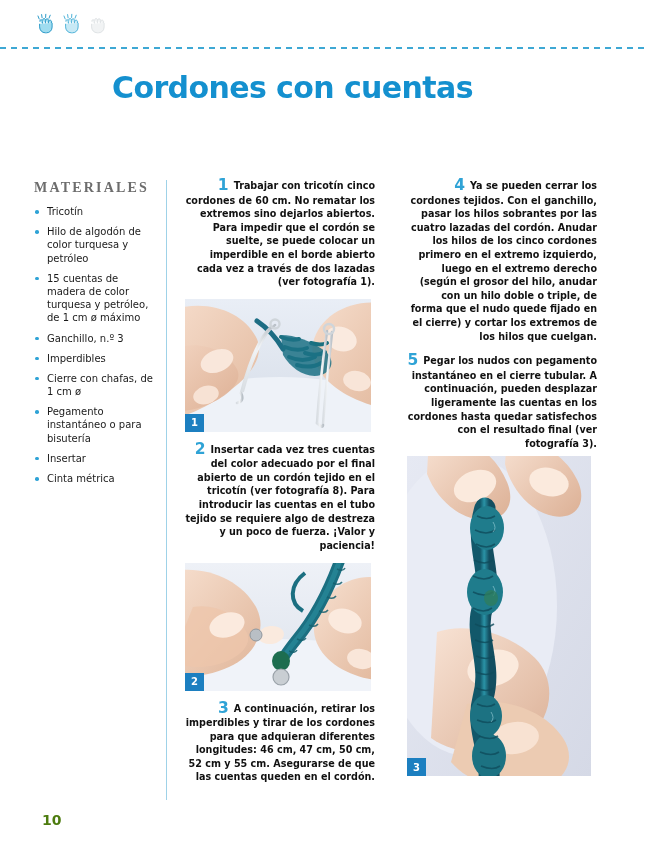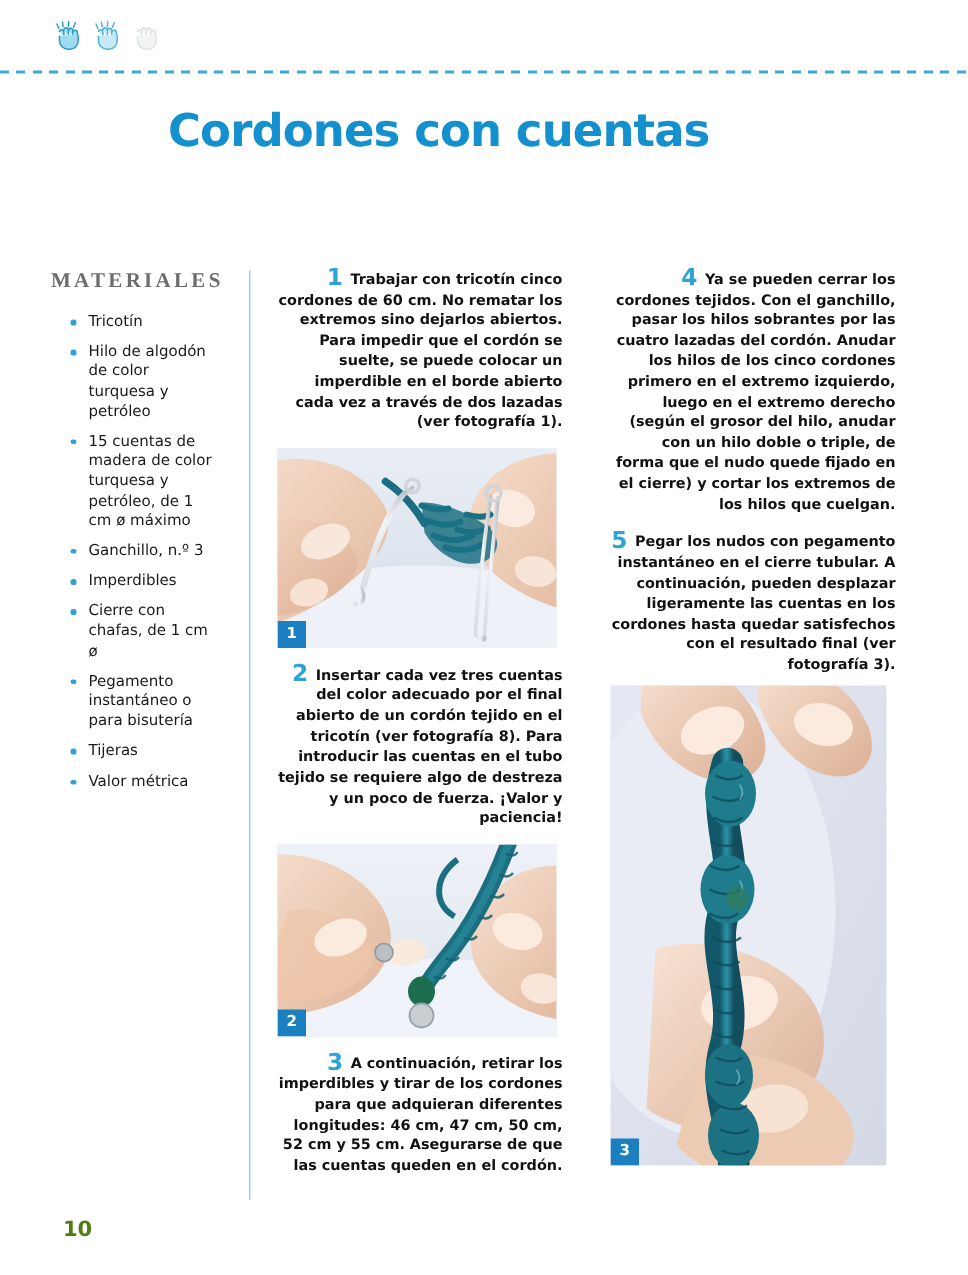--- a/index.html
+++ b/index.html
@@ -90,21 +90,21 @@
   .materials-heading {
     font-family: Liberation Serif, serif;
     font-size: 14px;
     font-weight: bold;
     letter-spacing: 2.2px;
     color: #6d6d6d;
     margin: 0 0 9px 0;
   }
   .materials-list {
     list-style: none;
-    margin: 12px;
+    margin: 0;
     padding: 0;
   }
   .material-item {
     position: relative;
     padding-left: 13px;
     margin-bottom: 7px;
     font-family: "DejaVu Sans", sans-serif;
     font-size: 10px;
     line-height: 1.32;
     color: #1a1a1a;
@@ -248,22 +248,22 @@
   <aside class="materials">
     <div class="materials-heading">MATERIALES</div>
     <ul class="materials-list">
       <li class="material-item">Tricotín</li>
       <li class="material-item">Hilo de algodón de color turquesa y petróleo</li>
       <li class="material-item">15 cuentas de madera de color turquesa y petróleo, de 1 cm ø máximo</li>
       <li class="material-item">Ganchillo, n.º 3</li>
       <li class="material-item">Imperdibles</li>
       <li class="material-item">Cierre con chafas, de 1 cm ø</li>
       <li class="material-item">Pegamento instantáneo o para bisutería</li>
-      <li class="material-item">Tijeras</li>
-      <li class="material-item">Valor métrica</li>
+      <li class="material-item">Insertar</li>
+      <li class="material-item">Cinta métrica</li>
     </ul>
   </aside>
 
   <div class="col-mid">
 
     <div class="step">
       <p class="step-text"><span class="step-num">1</span><span>Trabajar con tricotín cinco cordones de 60 cm. No rematar los extremos sino dejarlos abiertos. Para impedir que el cordón se suelte, se puede colocar un imperdible en el borde abierto cada vez a través de dos lazadas (ver fotografía 1).</span></p>
     </div>
 
     <figure class="photo photo-1" style="margin:0 0 10px 0;">

